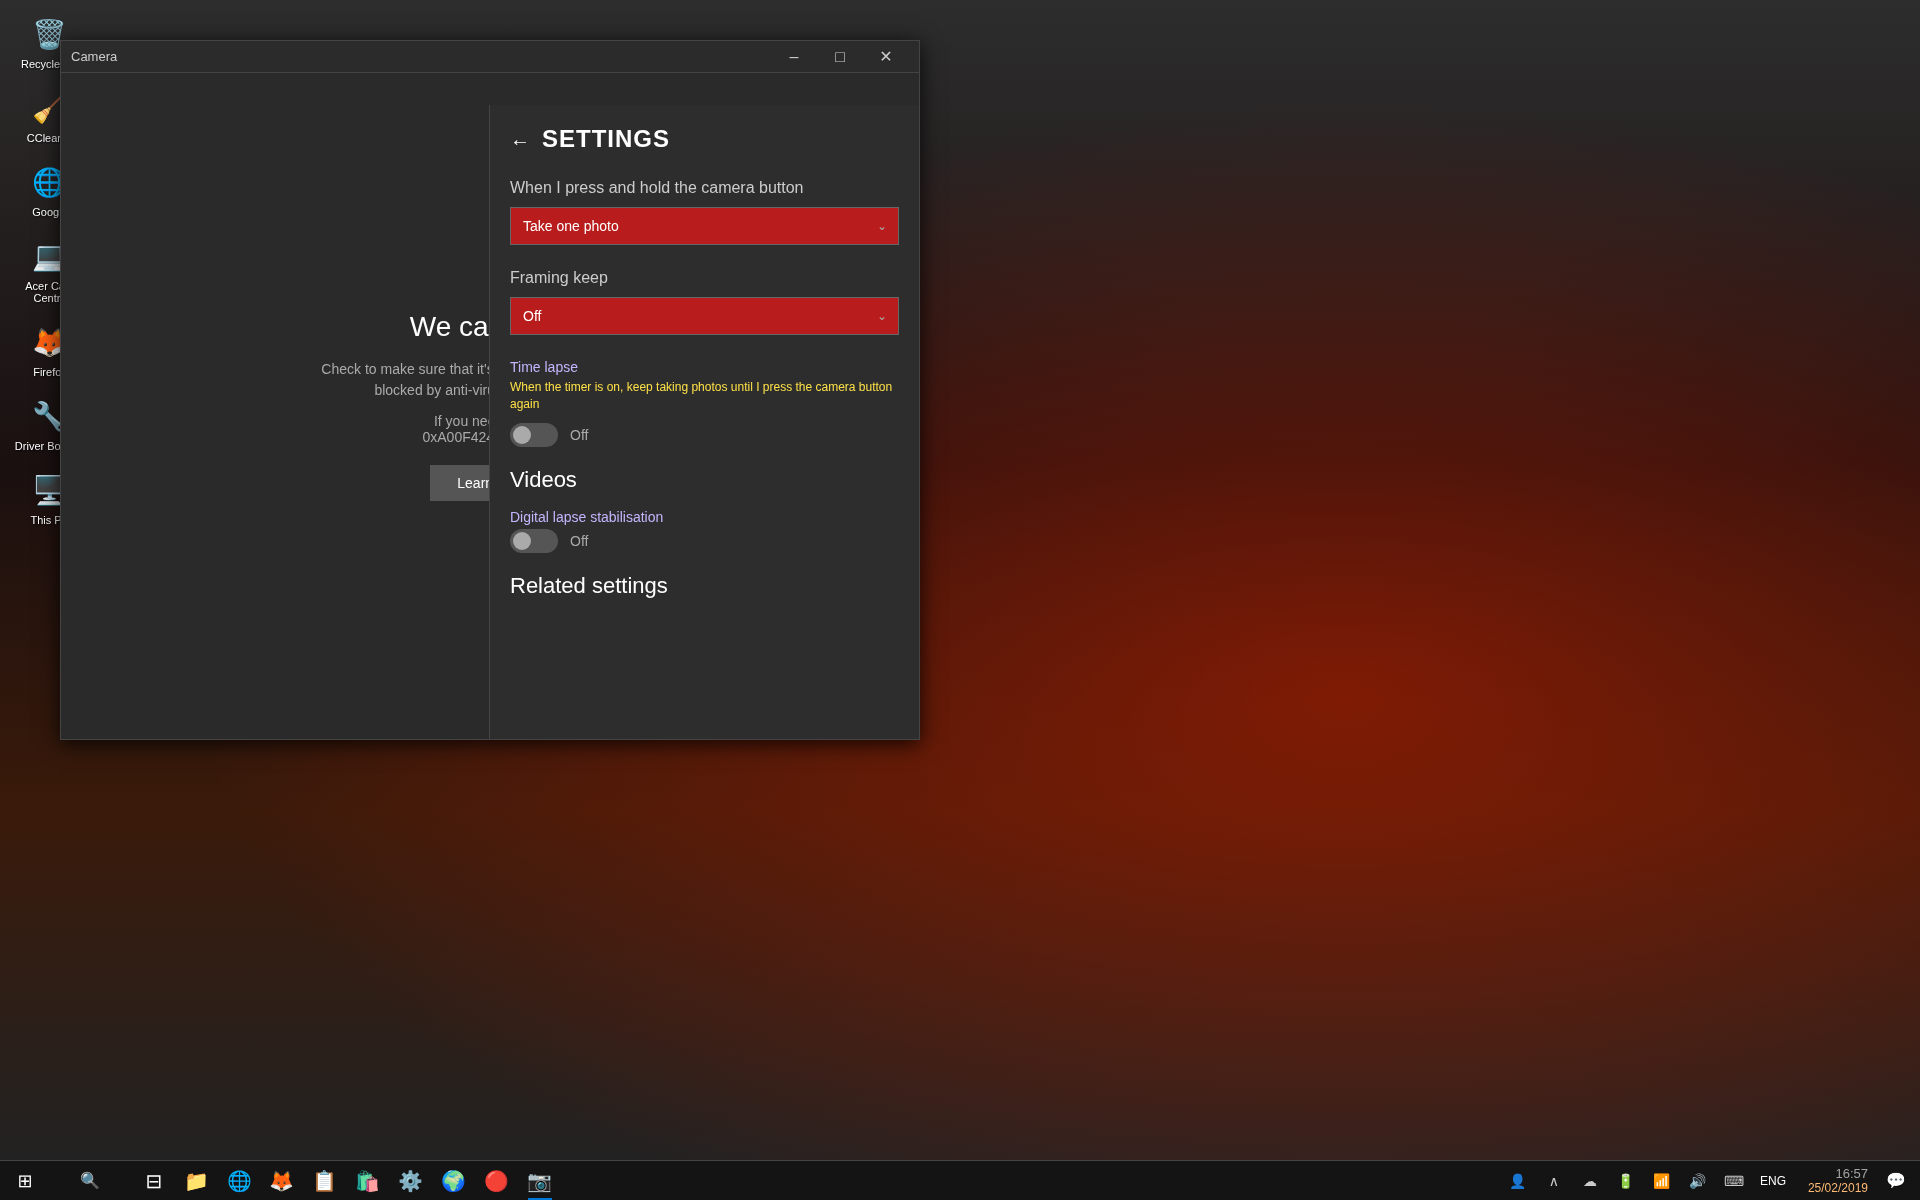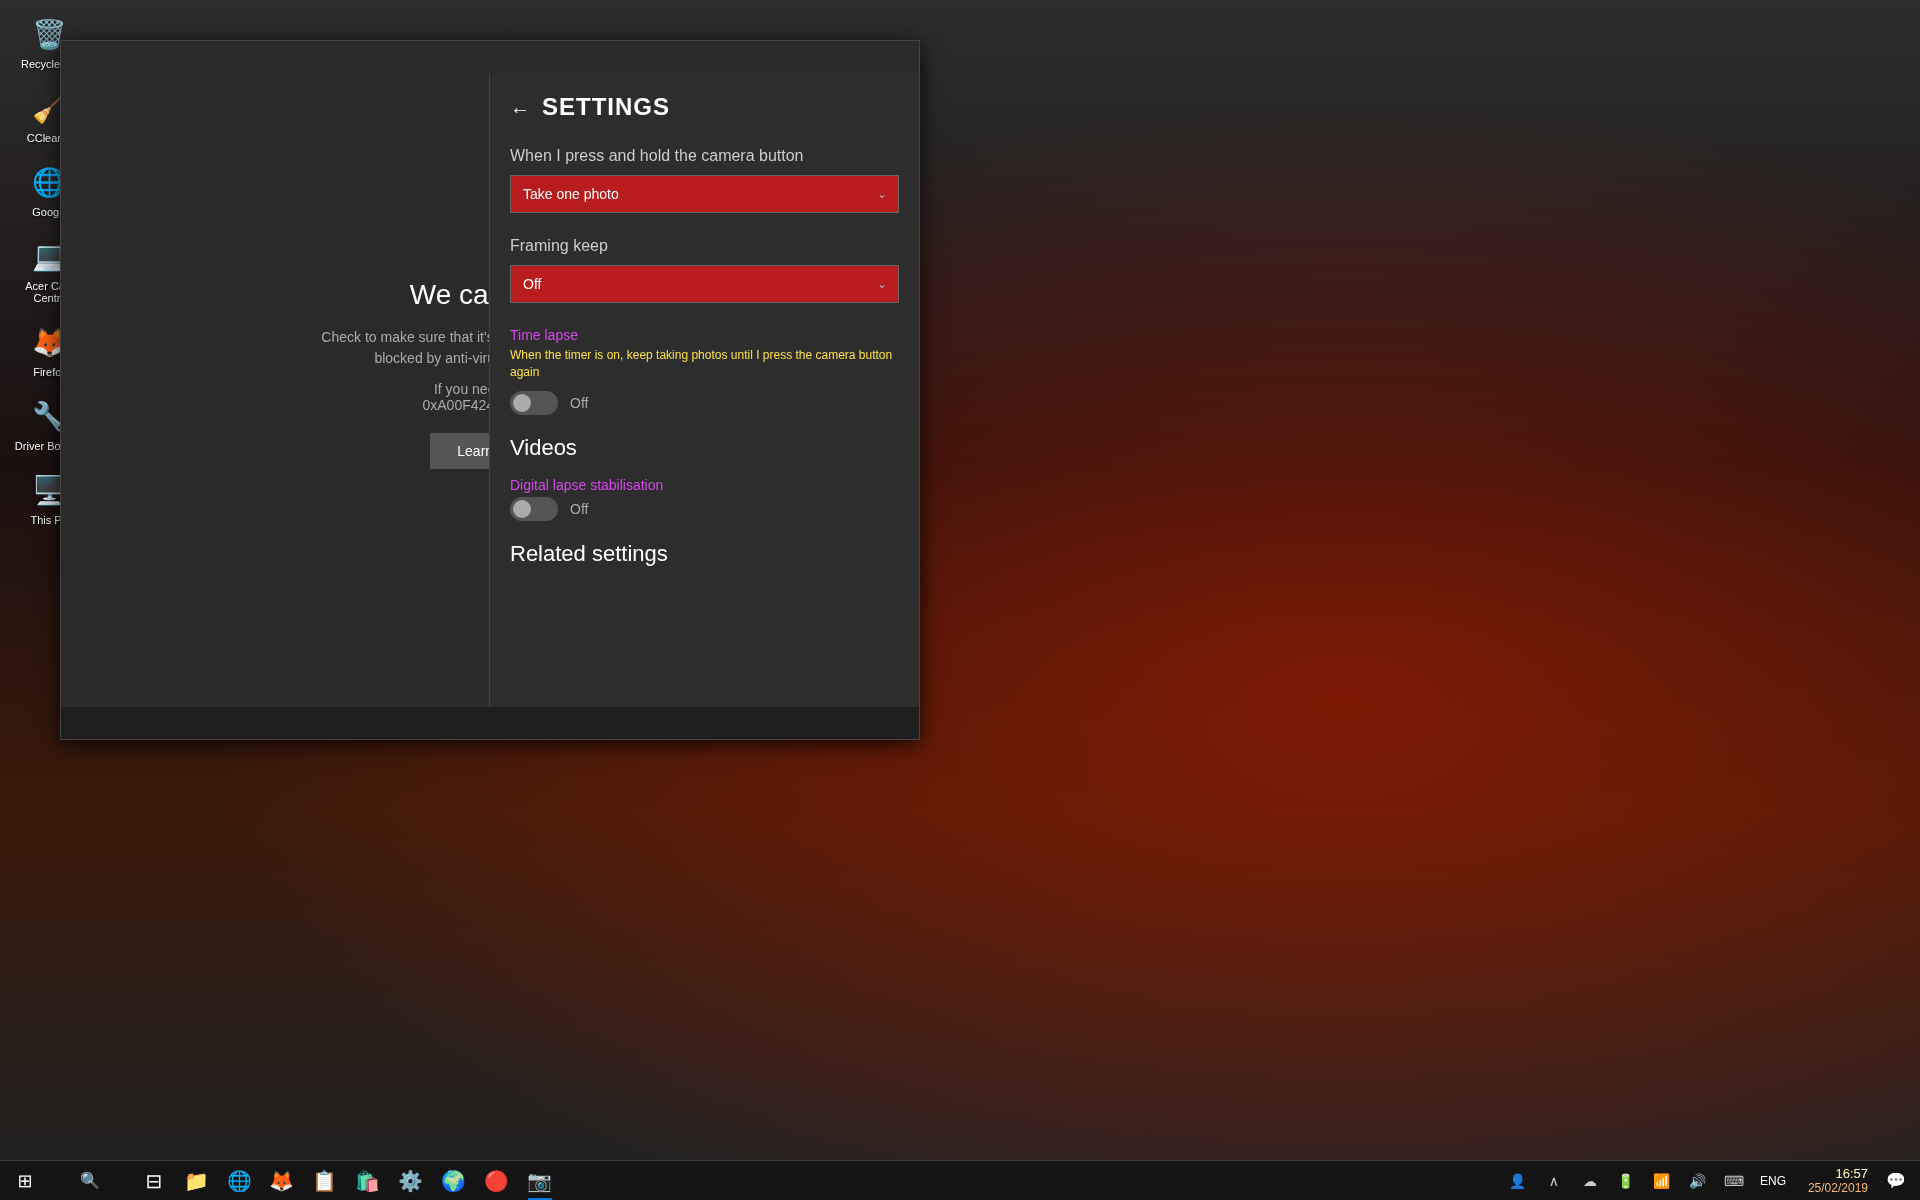--- a/index.html
+++ b/index.html
@@ -244,21 +244,21 @@
       color: white;
       margin: 20px 0 16px;
     }
 
     .setting-item {
       margin-bottom: 20px;
     }
 
     .setting-name {
       font-size: 14px;
-      color: #d946ef;
+      color: #c4b5fd;
       margin-bottom: 4px;
     }
 
     .setting-desc {
       font-size: 12px;
       color: #fde047;
       margin-bottom: 10px;
       line-height: 1.4;
     }
 
@@ -388,21 +388,21 @@
       flex-direction: column;
       align-items: flex-end;
       justify-content: center;
       padding: 0 8px;
       cursor: pointer;
       height: 40px;
     }
 
     .taskbar-time {
       font-size: 13px;
-      color: #fef9c3;
+      color: #a3a3a3;
       line-height: 1.2;
     }
 
     .taskbar-date {
       font-size: 12px;
       color: #fdba74;
       line-height: 1.2;
     }
 
     .taskbar-lang {
@@ -455,20 +455,28 @@
       <div class="icon-label">Driver Booster</div>
     </div>
     <div class="desktop-icon">
       <div class="icon-img">🖥️</div>
       <div class="icon-label">This PC</div>
     </div>
   </div>
 
   <div class="camera-window">
 
+    <div class="window-titlebar">
+      <span class="window-title">Camera</span>
+      <div class="window-controls">
+        <button class="window-btn">–</button>
+        <button class="window-btn">□</button>
+        <button class="window-btn close">✕</button>
+      </div>
+    </div>
 
     <div class="camera-content">
 
       <div class="camera-error-area">
         <div class="camera-error-title">We can't find</div>
         <div class="camera-error-desc">Check to make sure that it's connected and, if needed,<br>blocked by anti-virus software, and th</div>
         <div class="camera-error-code">If you need it, her:<br>0xA00F4244&lt;NoCam</div>
         <button class="learn-how-btn">Learn how</button>
       </div>
 

